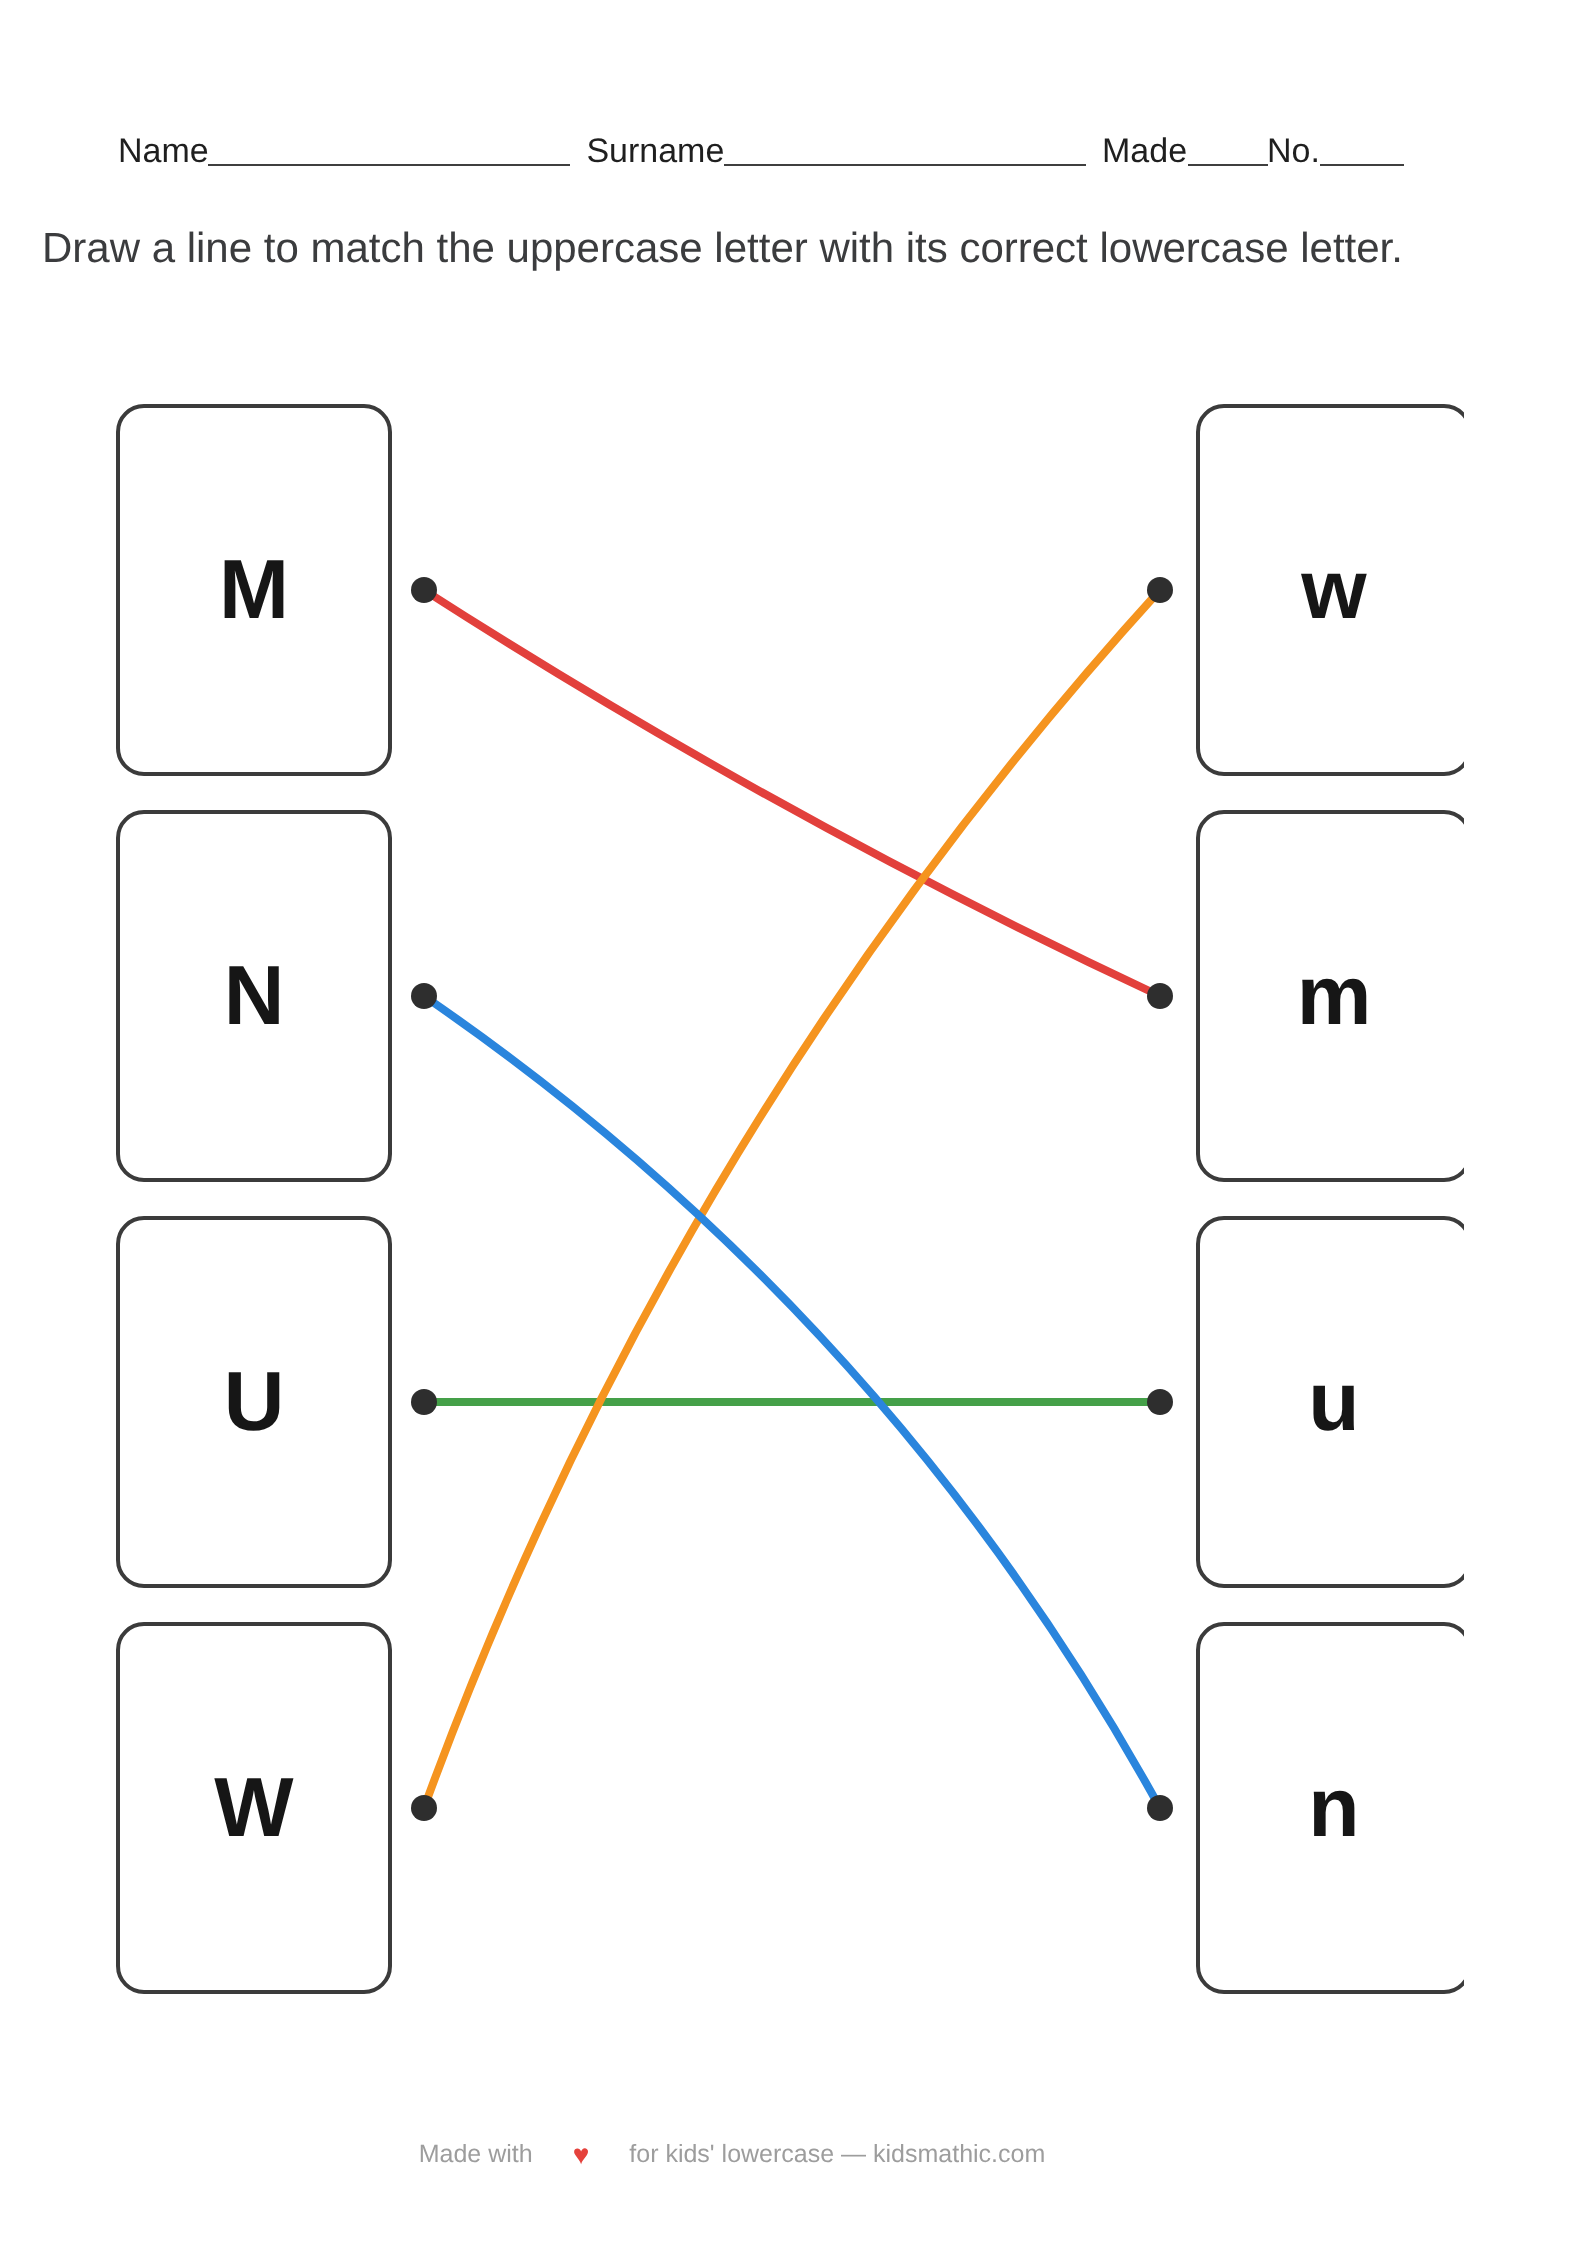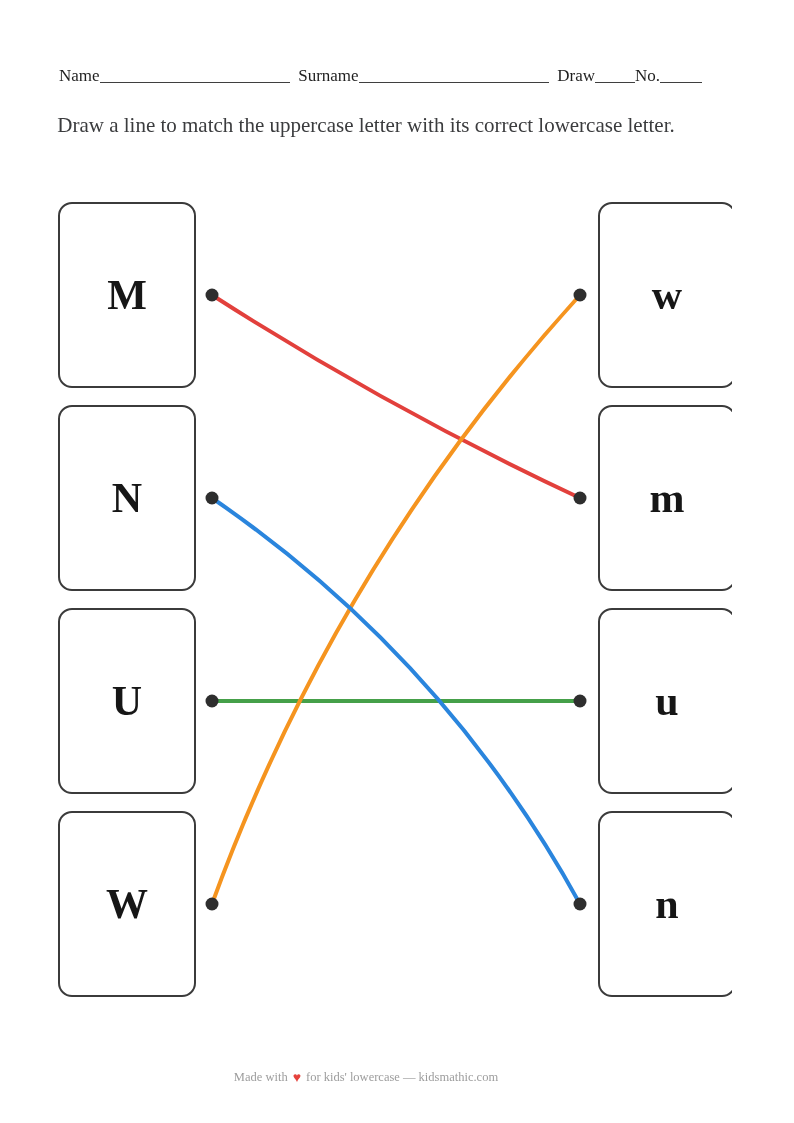--- a/index.html
+++ b/index.html
@@ -1,21 +1,21 @@
 <!DOCTYPE html>
 <html><head>
 <meta charset="utf-8">
 <style>
   html, body { margin: 0; padding: 0; background: #ffffff; }
   .page {
     position: relative;
     width: 732px;
     height: 1123px;
     background: #ffffff;
-    font-family: Liberation Serif, serif;
+    font-family: Liberation Sans, sans-serif;
     overflow: hidden;
   }
 
   
   .info-row {
     position: absolute;
     top: 66px; left: 59px; right: 30px;
     display: flex;
     align-items: flex-end;
     font-size: 17px;
@@ -30,21 +30,21 @@
   .fill-line.grow { flex: 1; }
   .ml8  { margin-left: 8px; }
   .ml18 { }
   .w40 { width: 40px; }
   .w42 { width: 42px; }
 
   
   .instruction {
     position: absolute;
     top: 110px; left: 0; right: 0;
-    text-align: center;
+    text-align: left;
   }
   .instruction p {
     margin: 0 auto;
     max-width: 690px;
     font-size: 21px;
     line-height: 1.45;
     color: #3b3c3e;
   }
 
   
@@ -84,37 +84,37 @@
   }
   .overlay circle { pointer-events: auto; }
 
   
   .footer {
     position: absolute;
     top: 1070px; left: 0; right: 0;
     display: flex;
     justify-content: center;
     align-items: center;
-    gap: 5px;
+    gap: 20px;
     font-size: 12.5px;
     color: #9d9d9d;
   }
   .footer .heart { font-size: 14px; line-height: 1; }
 </style>
 </head>
 <body>
 
 <div class="page">
 
   <div class="info-row">
     <span class="lbl">Name</span>
     <div class="fill-line grow"></div>
     <span class="lbl ml8">Surname</span>
     <div class="fill-line grow"></div>
-    <span class="lbl ml8">Draw</span>
+    <span class="lbl ml8">Made</span>
     <div class="fill-line w40"></div>
     <span class="lbl ml18">No.</span>
     <div class="fill-line w42"></div>
   </div>
 
   <div class="instruction">
     <p>Draw a line to match the uppercase letter with its correct lowercase letter.</p>
   </div>
 
   <div class="col left">

